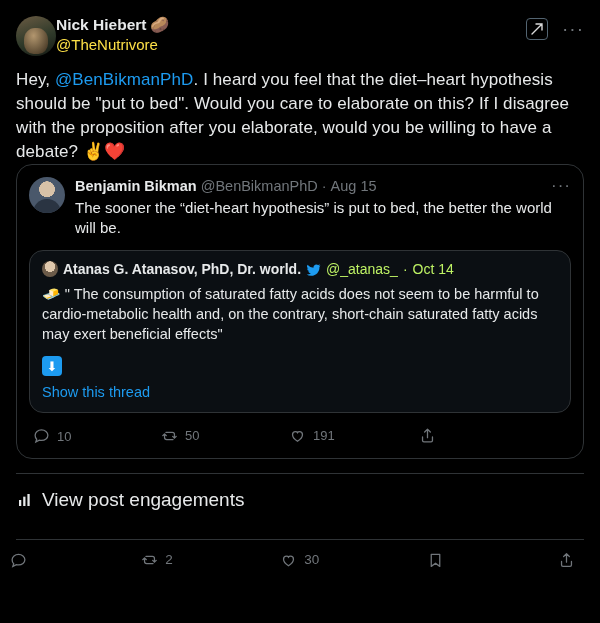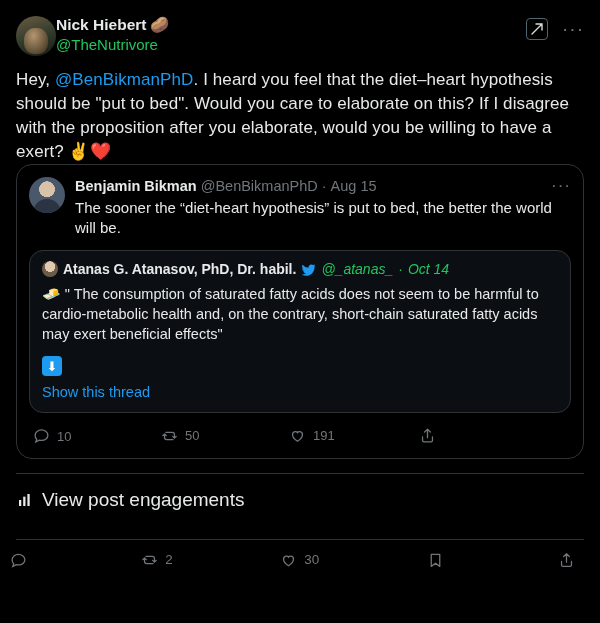--- a/index.html
+++ b/index.html
@@ -41,21 +41,21 @@
   .avatar-xs {
     width: 16px; height: 16px; border-radius: 50%; flex: 0 0 16px;
     background: radial-gradient(circle at 50% 35%, #e0c9ad 0 40%, #6c5b49 41% 100%);
     display:inline-block; vertical-align:-3px;
   }
   .names { flex: 1 1 auto; min-width: 0; line-height: 1.2; }
   .dname {
     font-size: 15.5px; font-weight: bold; color: #e7e9ea;
     display: flex; align-items: center; gap: 4px;
   }
-  .handle { font-size: 15px; color: #22c55e; margin-top: 1px; }
+  .handle { font-size: 15px; color: #fde047; margin-top: 1px; }
   .head-actions { display: flex; align-items: center; gap: 14px; padding-top: 2px; }
   .sq-btn {
     width: 22px; height: 22px; border: 1.6px solid #536471; border-radius: 4px;
     display: flex; align-items: center; justify-content: center;
     color: #d9d9d9; font-size: 13px; line-height: 1;
   }
   .dots { color: #71767b; font-size: 19px; line-height: 10px; letter-spacing: 1px; }
 
   
   .body-text {
@@ -86,21 +86,21 @@
   
   .inner {
     margin-top: 12px; margin-left: 0;
     border: 1px solid #2f3336; border-radius: 14px;
     padding: 10px 12px 12px 12px;
     background: #0b0f13;
   }
   .i-line { display: flex; align-items: center; gap: 5px; flex-wrap: wrap; font-size: 14px; }
   .i-name { font-weight: bold; color: #e7e9ea; font-size: 14px; }
   .i-verified { color: #1d9bf0; font-size: 13px; }
-  .i-meta { color: #22c55e; font-size: 14px; font-style: italic; }
+  .i-meta { color: #bef264; font-size: 14px; }
   .i-text { margin-top: 7px; font-size: 14.5px; line-height: 20px; color: #e7e9ea; }
   .i-emoji { font-size: 15px; }
   .i-arrow {
     margin-top: 12px; width: 20px; height: 20px; border-radius: 4px;
     background: #1d9bf0; color: #fff; display: flex; align-items: center;
     justify-content: center; font-size: 13px; line-height: 1;
   }
   .show-thread { margin-top: 8px; color: #1d9bf0; font-size: 14.5px; }
 
   
@@ -151,42 +151,42 @@
       <div class="sq-btn">
         <svg width="12" height="12" viewBox="0 0 12 12" aria-hidden="true">
           <path d="M1 11 L11 1 M5 1 H11 V7" stroke="#d9d9d9" stroke-width="1.4" fill="none" stroke-linecap="round"></path>
         </svg>
       </div>
       <div class="dots">···</div>
     </div>
   </div>
 
   <div class="body-text">
-    <span>Hey, </span><span class="link">@BenBikmanPhD</span><span>. I heard you feel that the diet–heart hypothesis should be "put to bed". Would you care to elaborate on this? If I disagree with the proposition after you elaborate, would you be willing to have a exert? ✌️❤️</span>
+    <span>Hey, </span><span class="link">@BenBikmanPhD</span><span>. I heard you feel that the diet–heart hypothesis should be "put to bed". Would you care to elaborate on this? If I disagree with the proposition after you elaborate, would you be willing to have a debate? ✌️❤️</span>
   </div>
 
   <div class="quote">
     <div class="q-head">
       <div class="avatar-sm"></div>
       <div class="q-main">
         <div class="q-line">
           <span class="q-name">Benjamin Bikman</span>
           <span class="q-meta">@BenBikmanPhD</span>
           <span class="q-meta">·</span>
           <span class="q-meta">Aug 15</span>
           <span class="q-dots">···</span>
         </div>
         <div class="q-text">The sooner the “diet-heart hypothesis” is put to bed, the better the world will be.</div>
       </div>
     </div>
 
     <div class="inner">
       <div class="i-line">
         <span class="avatar-xs"></span>
-        <span class="i-name">Atanas G. Atanasov, PhD, Dr. habil.</span>
+        <span class="i-name">Atanas G. Atanasov, PhD, Dr. world.</span>
         <span class="i-verified">
           <svg width="15" height="13" viewBox="0 0 24 20" aria-hidden="true">
             <path fill="#1d9bf0" d="M23 3.5a9.6 9.6 0 0 1-2.7.75 4.7 4.7 0 0 0 2.06-2.6 9.4 9.4 0 0 1-2.98 1.14A4.7 4.7 0 0 0 11.9 6.1c0 .37.04.73.12 1.07A13.3 13.3 0 0 1 2.4 2.3a4.7 4.7 0 0 0 1.45 6.27 4.6 4.6 0 0 1-2.12-.59v.06a4.7 4.7 0 0 0 3.76 4.6 4.7 4.7 0 0 1-2.1.08 4.7 4.7 0 0 0 4.38 3.26A9.4 9.4 0 0 1 1 17.9a13.3 13.3 0 0 0 7.2 2.1c8.63 0 13.35-7.15 13.35-13.35l-.02-.6A9.5 9.5 0 0 0 23 3.5z"></path>
           </svg>
         </span>
         <span class="i-meta">@_atanas_</span>
         <span class="i-meta">·</span>
         <span class="i-meta">Oct 14</span>
       </div>
       <div class="i-text">

